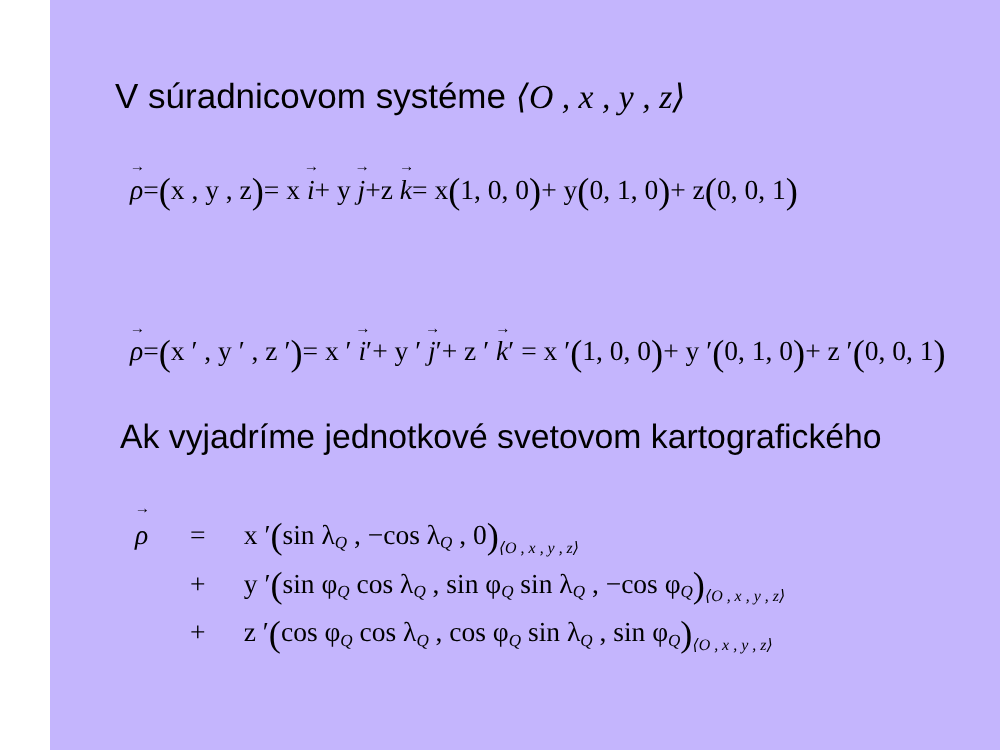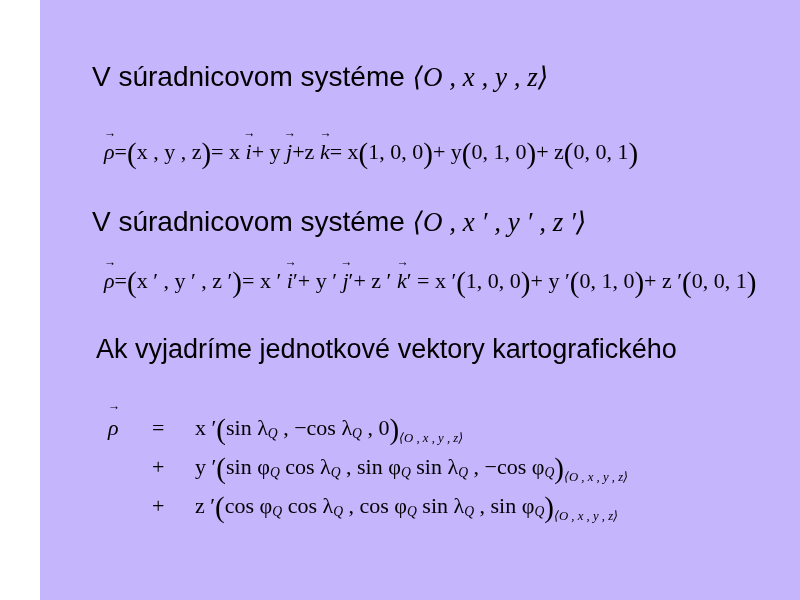--- a/index.html
+++ b/index.html
@@ -102,26 +102,25 @@
 </style>
 </head>
 <body>
 
 <div class="slide">
 
   <div class="heading heading-1"><span class="h-text">V súradnicovom systéme </span><span class="h-math">⟨O , x , y , z⟩</span></div>
 
   <div class="formula formula-1"><span class="t-v"><span class="varrow">→</span><span>ρ</span></span><span class="t-r">=</span><span class="t-p">(</span><span class="t-i">x , y , z</span><span class="t-p">)</span><span class="t-r">= </span><span class="t-i">x </span><span class="t-v"><span class="varrow">→</span><span>i</span></span><span class="t-r">+ </span><span class="t-i">y </span><span class="t-v"><span class="varrow">→</span><span>j</span></span><span class="t-r">+</span><span class="t-i">z </span><span class="t-v"><span class="varrow">→</span><span>k</span></span><span class="t-r">= </span><span class="t-i">x</span><span class="t-p">(</span><span class="t-r">1, 0, 0</span><span class="t-p">)</span><span class="t-r">+ </span><span class="t-i">y</span><span class="t-p">(</span><span class="t-r">0, 1, 0</span><span class="t-p">)</span><span class="t-r">+ </span><span class="t-i">z</span><span class="t-p">(</span><span class="t-r">0, 0, 1</span><span class="t-p">)</span></div>
 
-  <div class="heading heading-2"><span class="h-text">V súradnicovom systéme </span><span class="h-math">⟨O , x ′ , y ′ , z ′⟩</span></div>
 
   <div class="formula formula-2"><span class="t-v"><span class="varrow">→</span><span>ρ</span></span><span class="t-r">=</span><span class="t-p">(</span><span class="t-i">x ′ , y ′ , z ′</span><span class="t-p">)</span><span class="t-r">= </span><span class="t-i">x ′ </span><span class="t-v"><span class="varrow">→</span><span>i</span></span><span class="t-i">′</span><span class="t-r">+ </span><span class="t-i">y ′ </span><span class="t-v"><span class="varrow">→</span><span>j</span></span><span class="t-i">′</span><span class="t-r">+ </span><span class="t-i">z ′ </span><span class="t-v"><span class="varrow">→</span><span>k</span></span><span class="t-i">′ </span><span class="t-r">= </span><span class="t-i">x ′</span><span class="t-p">(</span><span class="t-r">1, 0, 0</span><span class="t-p">)</span><span class="t-r">+ </span><span class="t-i">y ′</span><span class="t-p">(</span><span class="t-r">0, 1, 0</span><span class="t-p">)</span><span class="t-r">+ </span><span class="t-i">z ′</span><span class="t-p">(</span><span class="t-r">0, 0, 1</span><span class="t-p">)</span></div>
 
   <div class="paragraph">
-    <div>Ak vyjadríme jednotkové vektory kartografického</div>
+    <div>Ak vyjadríme jednotkové svetovom kartografického</div>
   </div>
 
   <div class="display-formula">
     <div class="frow"><span class="fc-lead"><span class="t-v"><span class="varrow">→</span><span>ρ</span></span></span><span class="fc-op t-r">=</span><span class="fc-body"><span class="t-i">x ′</span><span class="t-p">(</span><span class="t-r">sin </span><span class="t-i">λ</span><span class="t-sub">Q</span><span class="t-r"> , −cos </span><span class="t-i">λ</span><span class="t-sub">Q</span><span class="t-r"> , 0</span><span class="t-p">)</span><span class="t-ann">⟨O , x , y , z⟩</span></span></div>
     <div class="frow"><span class="fc-lead"></span><span class="fc-op t-r">+</span><span class="fc-body"><span class="t-i">y ′</span><span class="t-p">(</span><span class="t-r">sin </span><span class="t-i">φ</span><span class="t-sub">Q</span><span class="t-r"> cos </span><span class="t-i">λ</span><span class="t-sub">Q</span><span class="t-r"> , sin </span><span class="t-i">φ</span><span class="t-sub">Q</span><span class="t-r"> sin </span><span class="t-i">λ</span><span class="t-sub">Q</span><span class="t-r"> , −cos </span><span class="t-i">φ</span><span class="t-sub">Q</span><span class="t-p">)</span><span class="t-ann">⟨O , x , y , z⟩</span></span></div>
     <div class="frow"><span class="fc-lead"></span><span class="fc-op t-r">+</span><span class="fc-body"><span class="t-i">z ′</span><span class="t-p">(</span><span class="t-r">cos </span><span class="t-i">φ</span><span class="t-sub">Q</span><span class="t-r"> cos </span><span class="t-i">λ</span><span class="t-sub">Q</span><span class="t-r"> , cos </span><span class="t-i">φ</span><span class="t-sub">Q</span><span class="t-r"> sin </span><span class="t-i">λ</span><span class="t-sub">Q</span><span class="t-r"> , sin </span><span class="t-i">φ</span><span class="t-sub">Q</span><span class="t-p">)</span><span class="t-ann">⟨O , x , y , z⟩</span></span></div>
   </div>
 
 </div>
 

